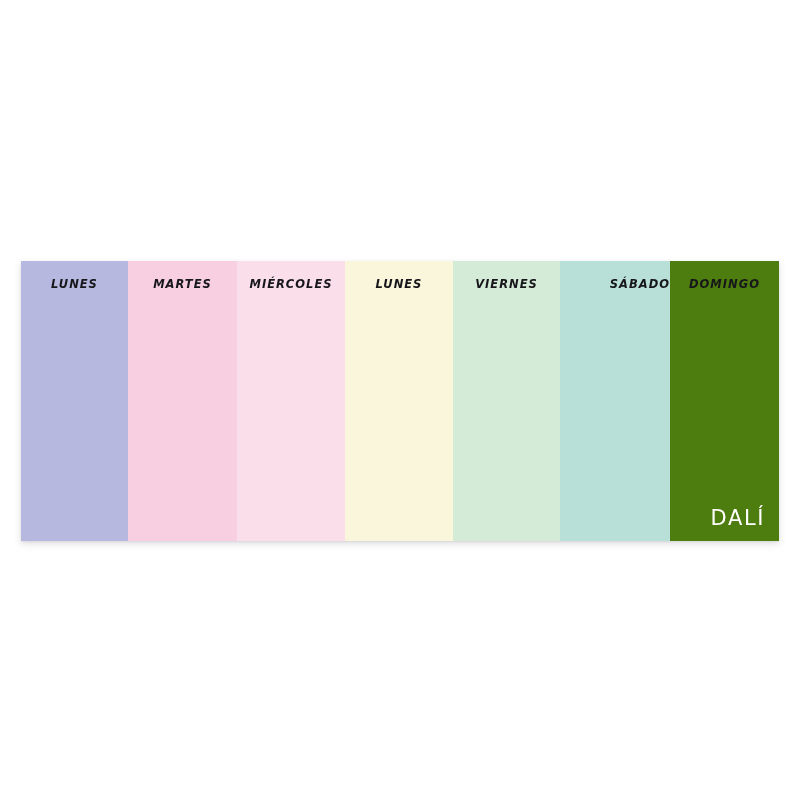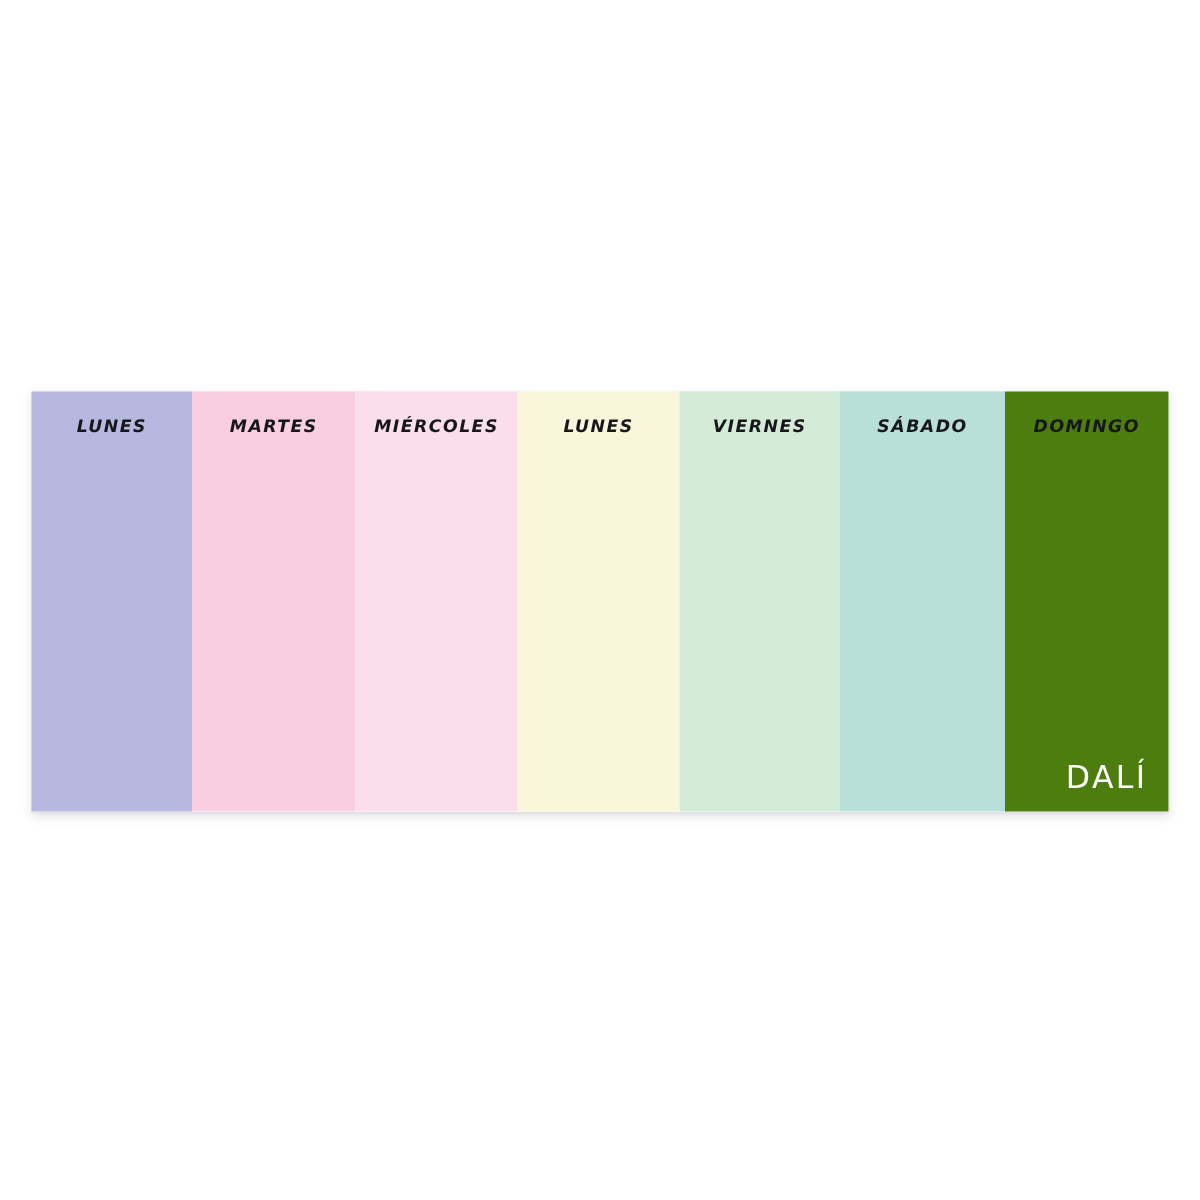--- a/index.html
+++ b/index.html
@@ -107,21 +107,21 @@
       <div class="day-label" style="color: rgb(23, 22, 26);">LUNES</div>
       <div class="day-writing-area"></div>
     </div>
 
     <div class="day-column" style="background-color: rgb(212, 235, 216); width: 107px; flex: 0 0 107px;">
       <div class="day-label" style="color: rgb(23, 22, 26);">VIERNES</div>
       <div class="day-writing-area"></div>
     </div>
 
     <div class="day-column" style="background-color: rgb(184, 223, 216); width: 110px; flex: 0 0 110px;">
-      <div class="day-label" style="color: rgb(23, 22, 26);">SÁBADO</div>
+      <div class="day-label" style="color: rgb(23, 22, 26); text-align: right;">SÁBADO</div>
       <div class="day-writing-area"></div>
     </div>
 
     <div class="day-column" style="background-color: #4d7c0f; width: 109px; flex: 0 0 109px;">
       <div class="day-label" style="color: rgb(23, 22, 26);">DOMINGO</div>
       <div class="day-writing-area">
         <div id="brand-logo" style="color: rgb(255, 255, 255);">DALÍ</div>
       </div>
     </div>
 

